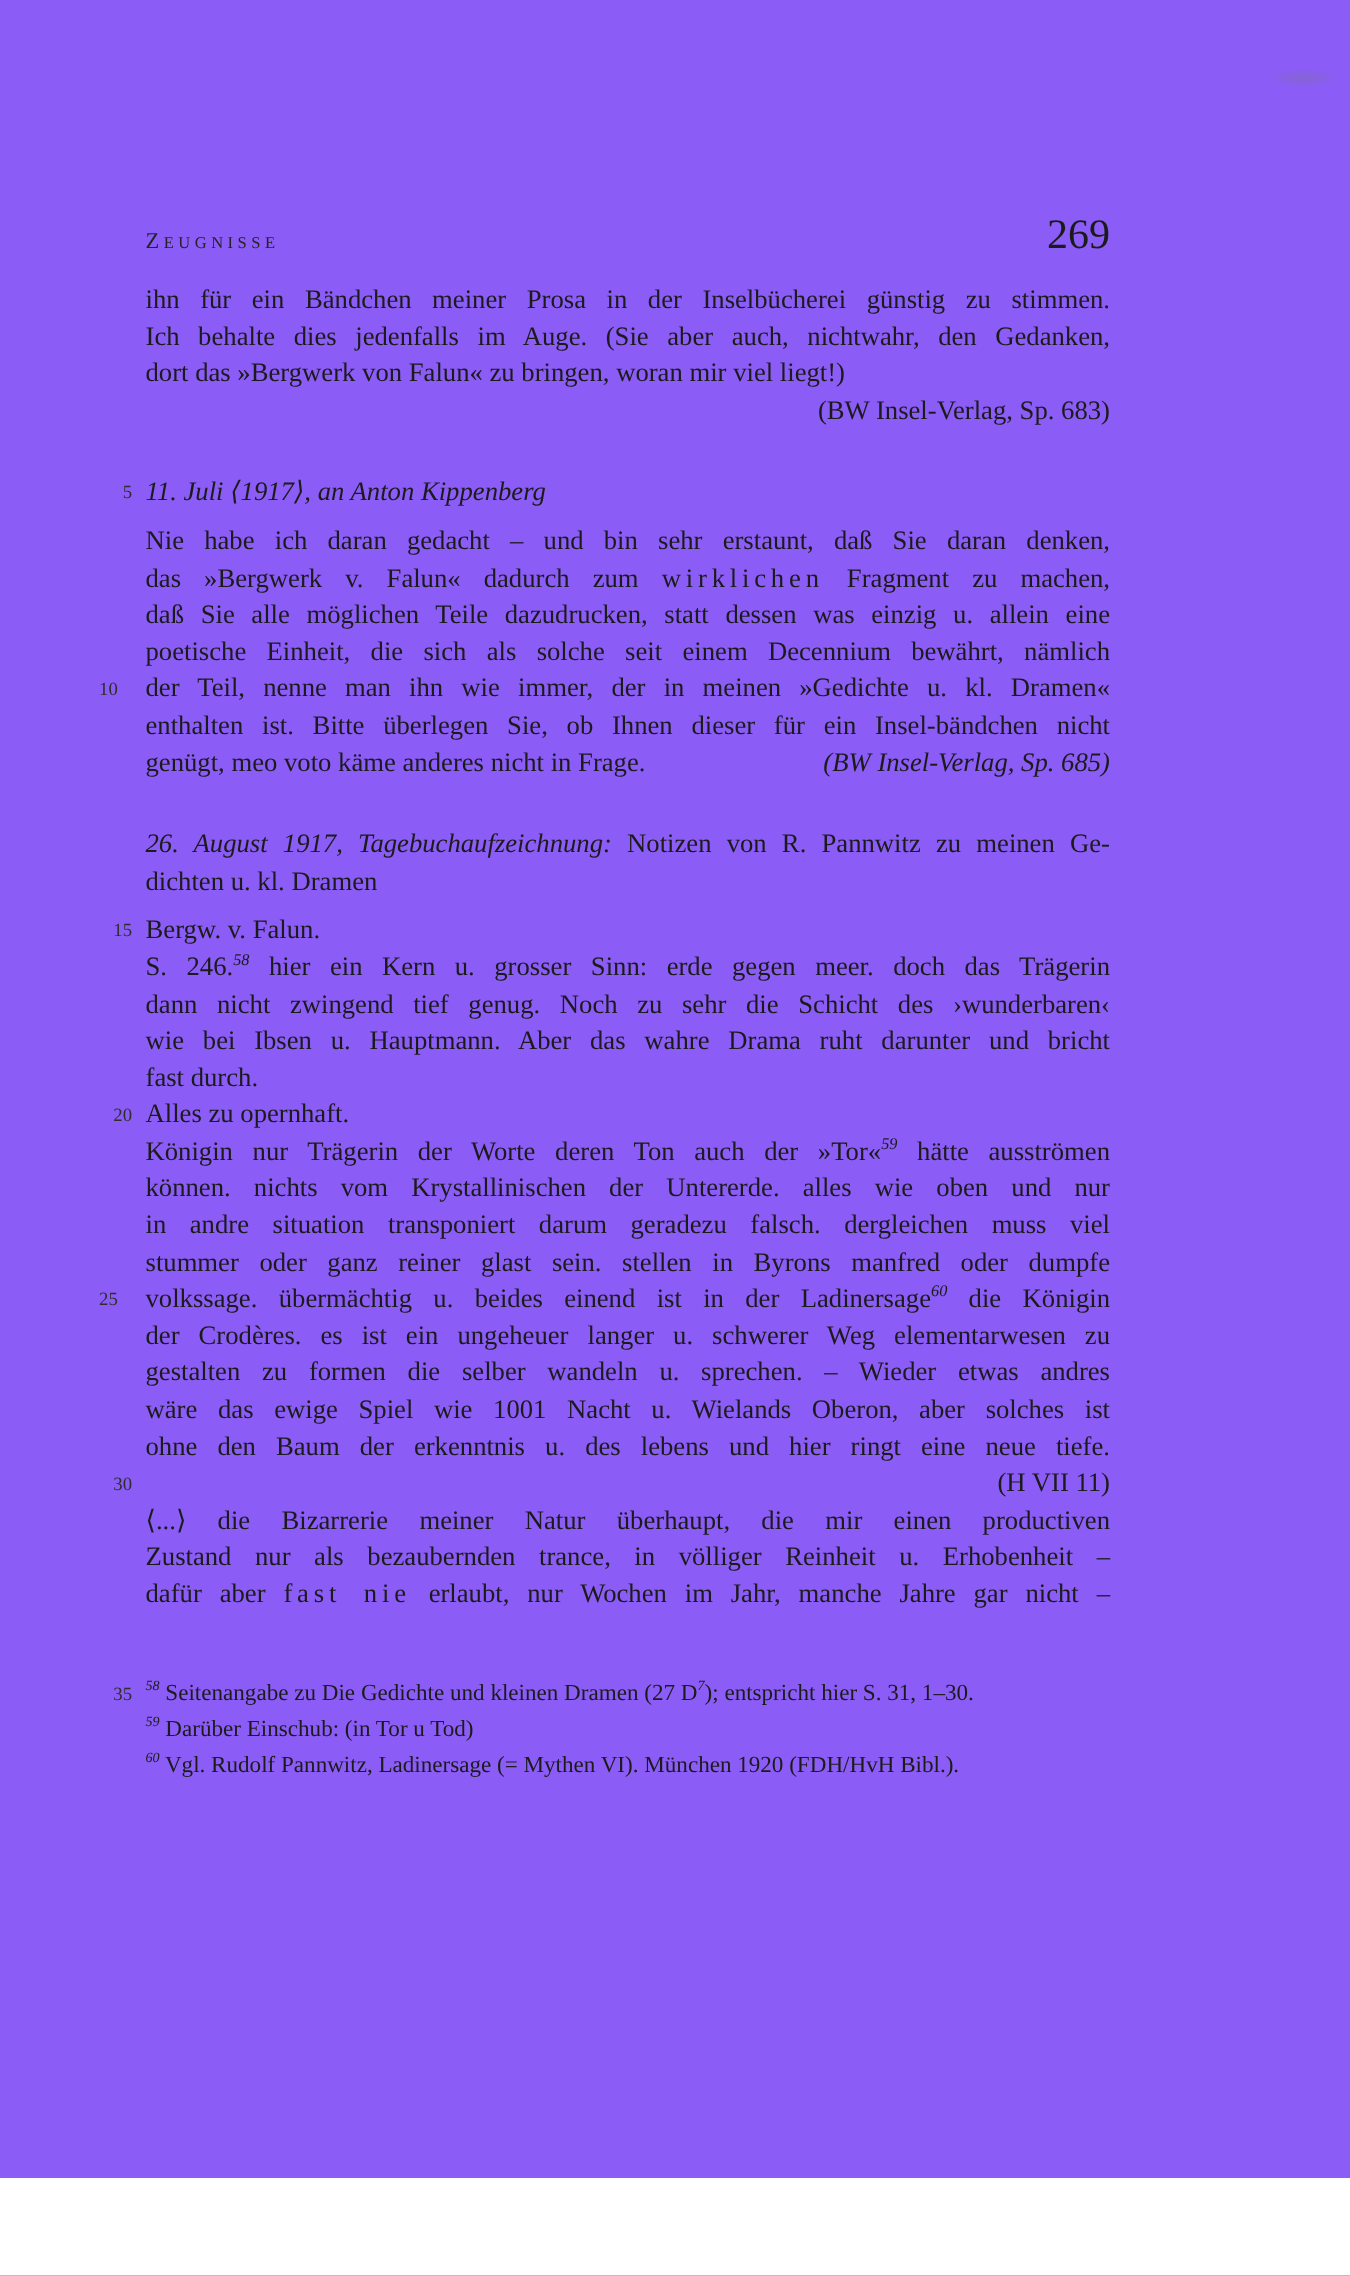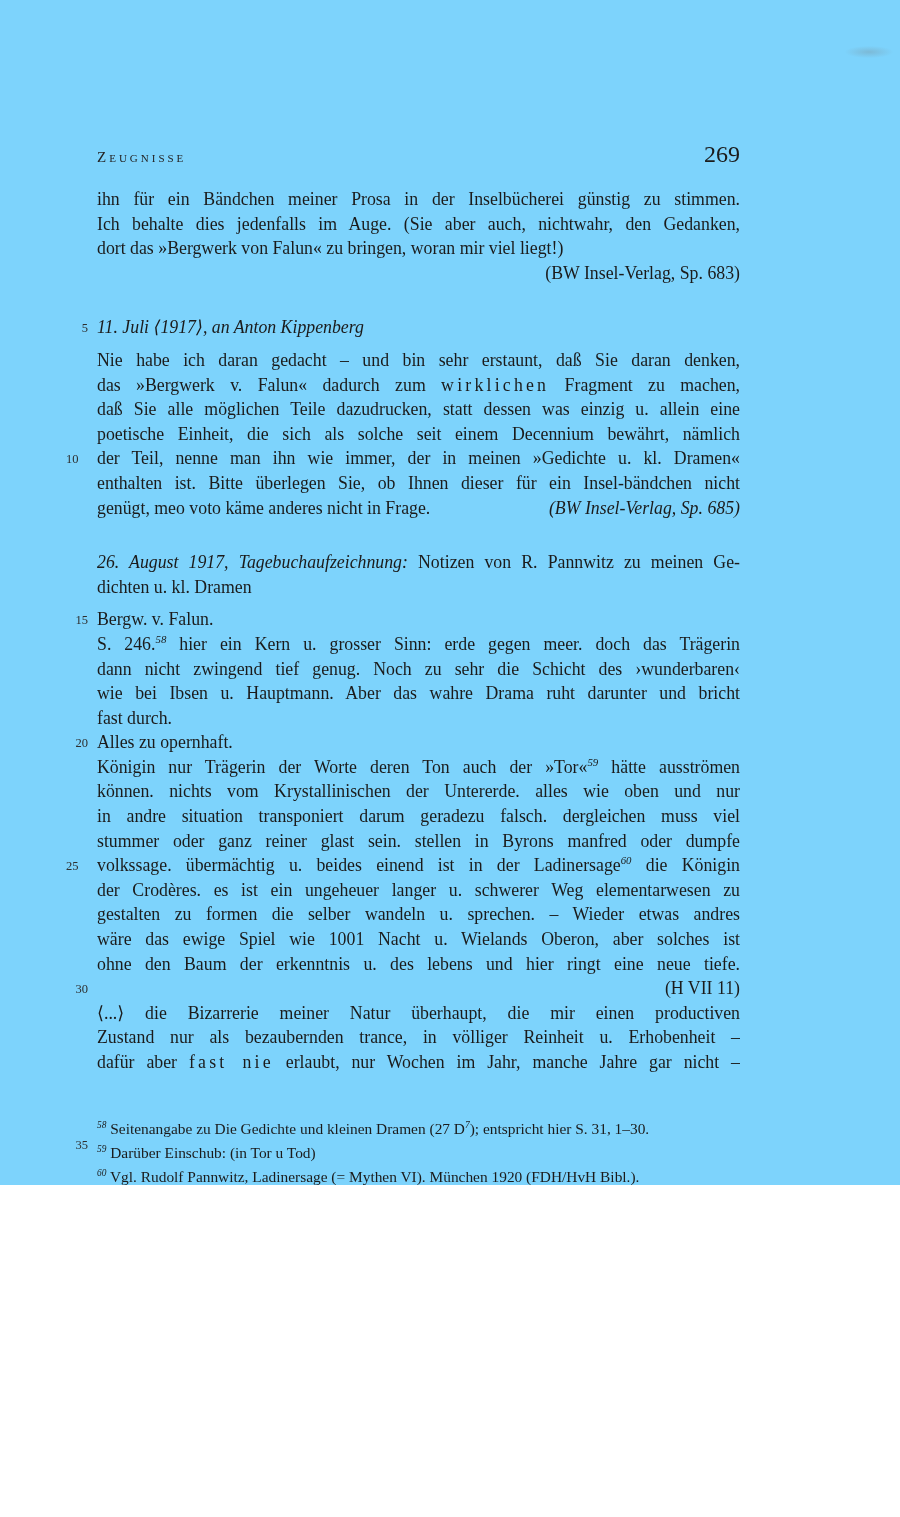--- a/index.html
+++ b/index.html
@@ -1,39 +1,39 @@
 <!DOCTYPE html>
 <html><head>
 <meta charset="utf-8">
 <style>
   html,body{margin:0;padding:0;background:#ffffff;}
   .page{
-    position:relative;width:900px;height:1185px;background:#7dd3fc;overflow:hidden;
+    position:relative;width:900px;height:1452px;background:#8b5cf6;overflow:hidden;
     font-family:"Liberation Serif","DejaVu Serif",serif;color:#1b1b1b;
   }
   .sheet{position:absolute;left:97px;top:141px;width:643px;}
   .pagehead{display:flex;justify-content:space-between;align-items:baseline;height:22px;}
   .runtitle{font-variant:small-caps;letter-spacing:3px;font-size:15px;color:#242424;}
-  .pagenum{font-size:24px;color:#1b1b1b;text-align:right;}
+  .pagenum{font-size:28px;color:#1b1b1b;text-align:right;}
   .body{margin-top:24px;}
   .blk{margin:0;}
   .blk.head{margin-top:30px;margin-bottom:8px;font-style:italic;}
   .blk.head .ln .segs > span:not(.it){font-style:normal;margin-top:48px;}
   .blk.foot{margin-top:42px;}
   .ln{position:relative;font-size:17.8px;line-height:24.6px;}
   .blk.foot .ln{font-size:15.4px;line-height:24px;}
   .a-j{text-align:justify;text-align-last:justify;}
   .a-l{text-align:left;}
   .a-r{text-align:right;}
   .a-lr{display:flex;justify-content:space-between;align-items:flex-end;}
   .num{
     position:absolute;left:-31px;top:1px;width:22px;text-align:right;
     font-size:12.5px;line-height:24.6px;color:#2e2e2e;font-style:normal;letter-spacing:0;
   }
-  .blk.foot .num{top:16px;}
+  .blk.foot .num{top:0;}
   .it{}
   .sp{letter-spacing:.18em;}
   .sup{font-style:italic;font-size:61%;vertical-align:super;line-height:0;}
   .rsegs{font-style:italic;white-space:nowrap;}
   .spot-a{
     position:absolute;left:845px;top:46px;width:48px;height:12px;
     background:radial-gradient(ellipse at center,rgba(120,120,120,.28),rgba(255,255,255,0) 72%);
   }
   .spot-b{
     position:absolute;left:440px;top:1452px;width:10px;height:10px;

